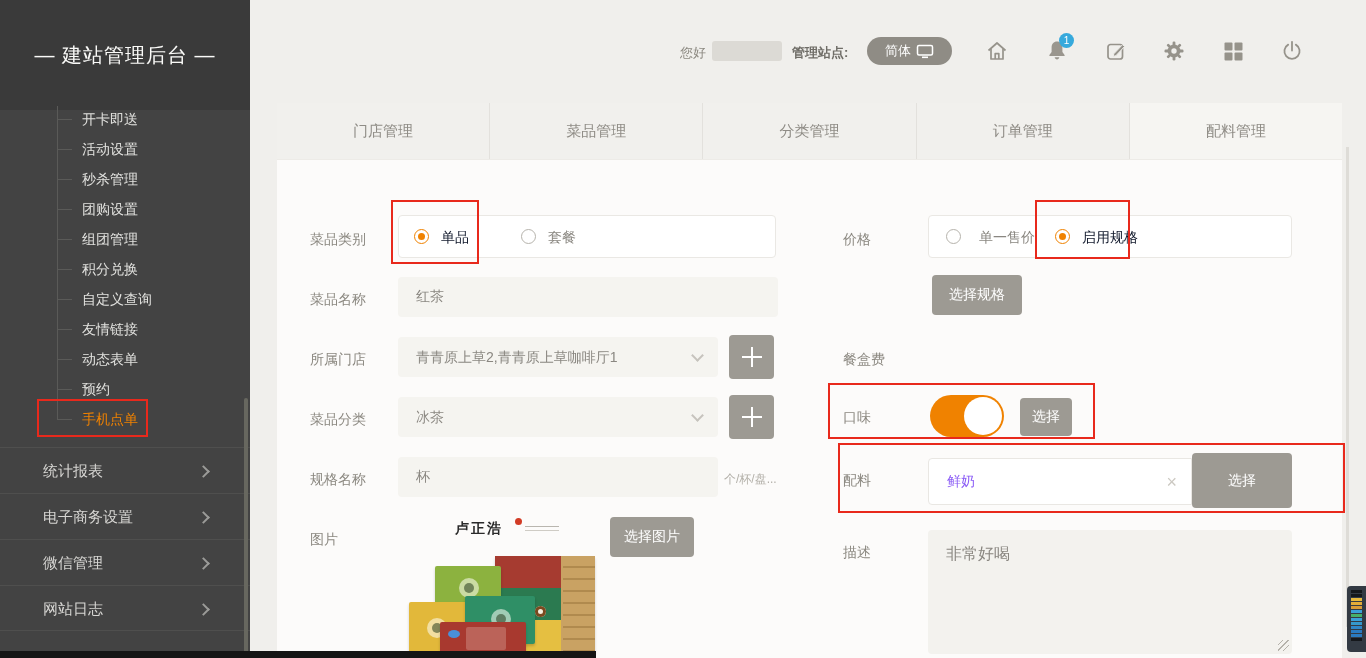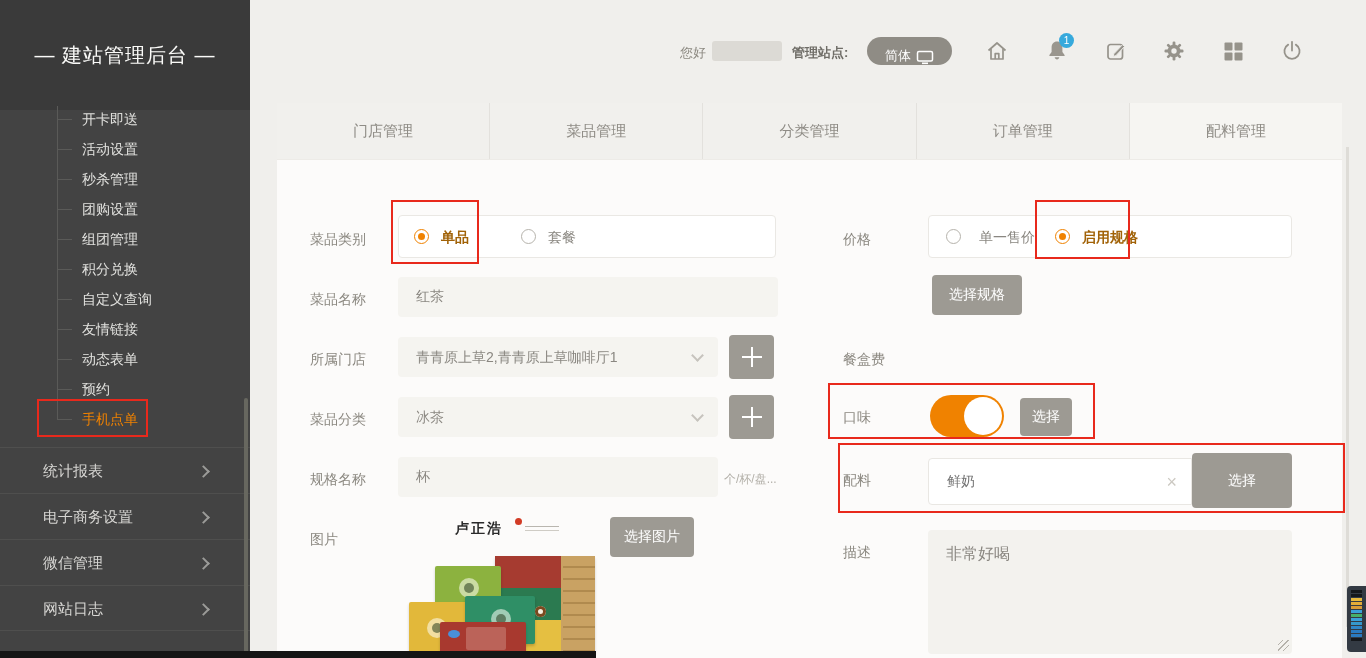--- a/index.html
+++ b/index.html
@@ -21,21 +21,21 @@
                 font-size:15px; color:#d7d6d3; border-top:1px solid #4f4f4e; cursor:pointer; }
   .sb-section .chev-r { position:absolute; right:42px; top:19px; width:9px; height:9px;
                         border-top:2px solid #9b9b98; border-right:2px solid #9b9b98; transform:rotate(45deg); }
   .sb-scrollbar { position:absolute; left:244px; top:398px; width:4px; height:260px; background:#67675f; border-radius:2px; }
 
   
   .greet { position:absolute; font-size:13px; color:#8b8880; }
   .redacted { position:absolute; background:#dcdad5; border-radius:3px; }
   .site-label { position:absolute; font-size:13px; color:#6f6d67; font-weight:bold; }
   .lang-pill { position:absolute; left:867px; top:37px; width:85px; height:28px; border-radius:14px;
-               background:#8f8c85; color:#fff; font-size:13px; display:flex; align-items:flex-end;
+               background:#8f8c85; color:#fff; font-size:13px; display:flex; align-items:center;
                justify-content:center; gap:5px; cursor:pointer; }
   .top-icon { position:absolute; top:39px; width:24px; height:24px; cursor:pointer; }
   .badge { position:absolute; left:1059px; top:33px; width:15px; height:15px; border-radius:50%;
            background:#36a9dc; color:#fff; font-size:10px; text-align:center; line-height:15px; }
 
   
   .content { position:absolute; left:277px; top:103px; width:1065px; height:555px; background:#fcfbfa; }
   .tabs { position:absolute; left:0; top:0; width:1065px; height:57px; display:flex; border-bottom:1px solid #edebe7;justify-content:space-between; }
   .tab { flex:1; text-align:center; line-height:56px; font-size:15px; color:#8f8c86; background:#f1f0ed;
          border-right:1px solid #e3e1dd; cursor:pointer; }
@@ -55,21 +55,21 @@
   .plus-glyph { position:relative; display:block; width:100%; height:100%; }
   .plus-glyph::before,.plus-glyph::after { content:''; position:absolute; left:50%; top:50%;
         width:20px; height:2px; background:#fff; transform:translate(-50%,-50%); }
   .plus-glyph::after { transform:translate(-50%,-50%) rotate(90deg); }
 
   .radio { position:absolute; width:15px; height:15px; border:1px solid #b6b3ac; border-radius:50%; background:#fff; cursor:pointer; }
   .radio.on { border-color:#f08200; }
   .radio.on::after { content:''; position:absolute; left:3px; top:3px; width:7px; height:7px;
                      background:#f08200; border-radius:50%; }
   .radio-label { position:absolute; font-size:14px; color:#8a8781; line-height:18px; cursor:pointer; }
-  .radio-label.accent { color:#a16207;font-weight:bold; }
+  .radio-label.accent { color:#0f172a; }
 
   .toggle { position:absolute; width:74px; height:42px; border-radius:21px; background:#f08200; cursor:pointer; }
   .toggle .knob { position:absolute; right:2px; top:2px; width:38px; height:38px; background:#fff; border-radius:50%; }
 
   .annotation { position:absolute; border:2px solid #e8291c; pointer-events:none; }
 
   .hint { position:absolute; font-size:12px; color:#b3b0a9; }
   .clear-x { position:absolute; font-size:18px; color:#ccc9c2; cursor:pointer; line-height:18px; }
 
   textarea.desc { position:absolute; background:#f3f2ee; border:none; border-radius:4px; resize:none;
@@ -296,21 +296,21 @@
 
     <div class="f-label" style="left:566px;top:304px">口味</div>
     <div class="toggle" style="left:653px;top:292px">
       <span class="knob"></span>
     </div>
     <button class="gray-btn" style="left:743px;top:295px;width:52px;height:38px">选择</button>
     <div class="annotation" style="left:551px;top:280px;width:267px;height:56px"></div>
 
     <div class="f-label" style="left:566px;top:367px">配料</div>
     <div style="position:absolute;left:651px;top:355px;width:264px;height:47px;background:#fff;border:1px solid #e9e7e3;border-radius:4px 0 0 4px">
-      <span style="position:absolute;left:18px;top:14px;font-size:14px;color:#737373">鲜奶</span>
+      <span style="position:absolute;left:18px;top:14px;font-size:14px;color:#8b5cf6">鲜奶</span>
       <span class="clear-x" style="right:14px;top:14px">×</span>
     </div>
     <button class="gray-btn" style="left:915px;top:350px;width:100px;height:55px;border-radius:4px">选择</button>
     <div class="annotation" style="left:561px;top:340px;width:507px;height:70px"></div>
 
     <div class="f-label" style="left:566px;top:439px">描述</div>
     <textarea class="desc" style="left: 651px; top: 427px; width: 364px; height: 124px;">非常好喝</textarea>
     <div class="resize-handle" style="left:1001px;top:537px"></div>
   </div>
 

